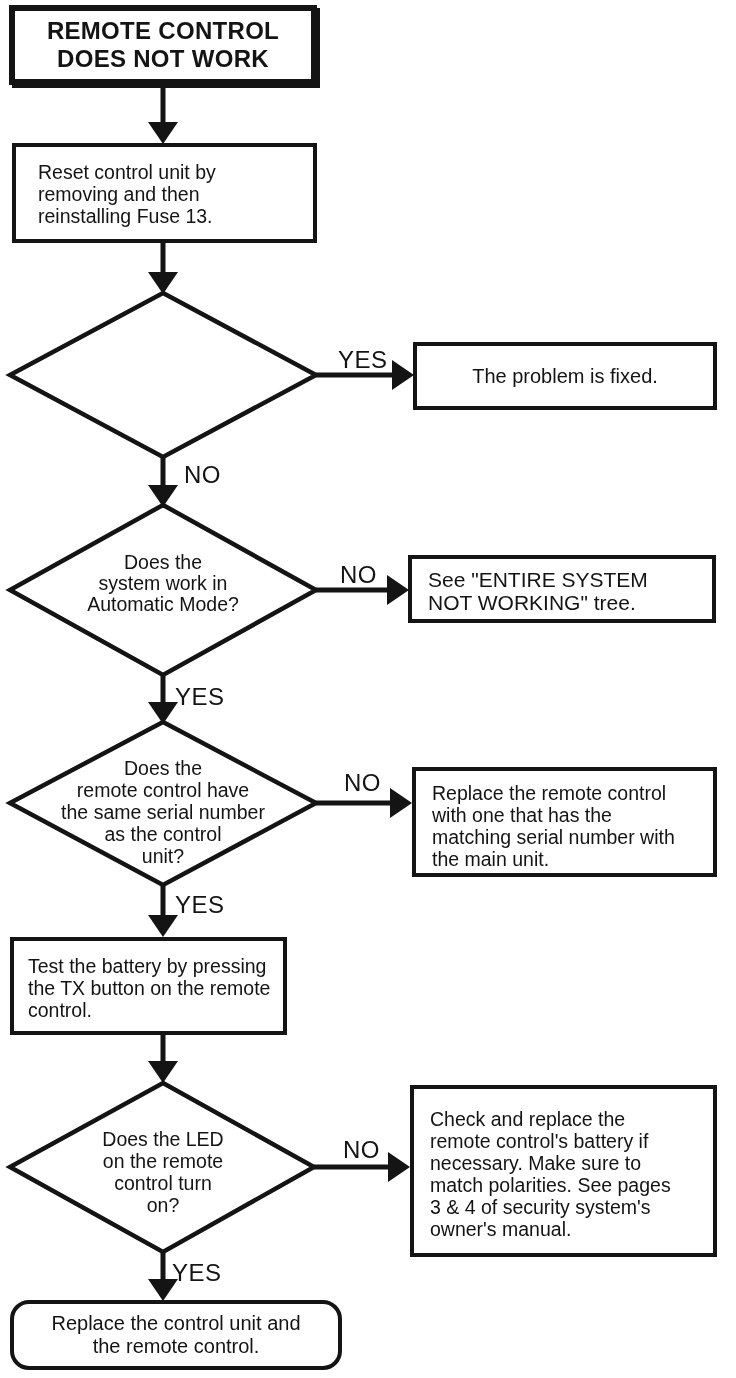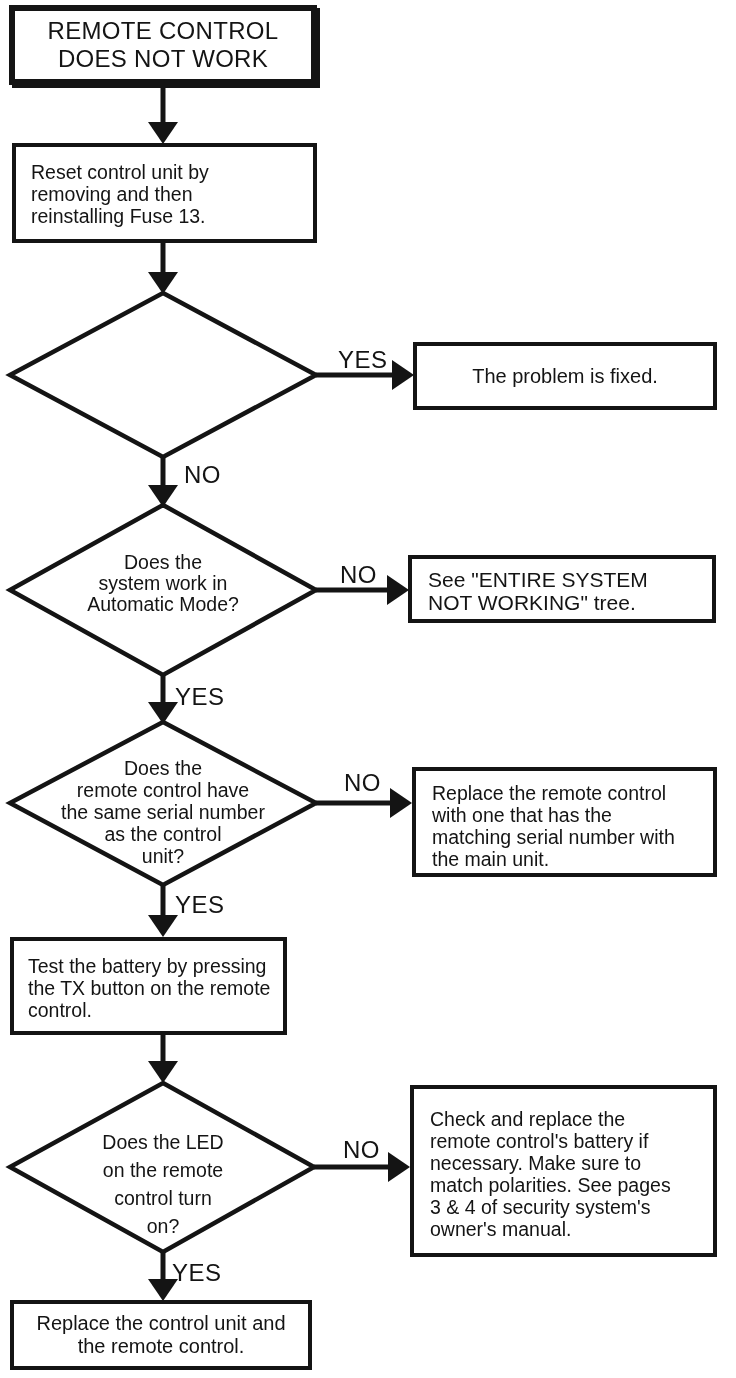--- a/index.html
+++ b/index.html
@@ -14,21 +14,21 @@
   #connectors polygon.shape { fill:var(--paper); stroke:var(--ink); stroke-width:4.5; }
   #connectors polygon.head { fill:var(--ink); stroke:none; }
   .box {
     position:absolute; box-sizing:border-box; background:var(--paper);
     border:4px solid var(--ink); white-space:pre-line;
     font-size:19.5px; line-height:22px; color:var(--ink);
   }
   .box.center { display:flex; align-items:center; justify-content:center; text-align:center; }
   .title-box {
     border-width:6px; box-shadow:3px 3px 0 var(--ink);
-    font-weight:normal; font-size:24px; line-height:28px; letter-spacing:0.3px;
+    font-weight:bold; font-size:24px; line-height:28px; letter-spacing:0.3px;
   }
   .dlabel {
     position:absolute; white-space:pre-line; text-align:center;
     color:var(--ink);
   }
   .elabel {
     position:absolute; font-size:24px; line-height:22px; letter-spacing:0.5px; color:var(--ink);
   }
 </style>
 </head>
@@ -98,21 +98,21 @@
 
     <g>
       <line x1="163" y1="1252" x2="163" y2="1280"></line>
       <polygon class="head" points="148,1279 178,1279 163,1301"></polygon>
     </g>
   </svg>
 
   <div class="box center title-box" style="left:9px; top:5px; width:308px; height:80px;">REMOTE CONTROL
 DOES NOT WORK</div>
 
-  <div class="box" style="left:12px; top:143px; width:305px; height:100px; padding:14px 10px 0 15px;">Reset control unit by
+  <div class="box" style="left:12px; top:143px; width:305px; height:100px; padding:14px 10px 0 22px;">Reset control unit by
 removing and then
 reinstalling Fuse 13.</div>
 
 
   <div class="elabel" style="left:338px; top:349px;">YES</div>
   <div class="elabel" style="left:184px; top:464px;">NO</div>
 
   <div class="box center" style="left:413px; top:342px; width:304px; height:68px; font-size:20px;">The problem is fixed.</div>
 
   <div class="dlabel" style="left:43px; top:552px; width:240px; font-size:19.5px; line-height:21px;">Does the
@@ -136,31 +136,31 @@
 
   <div class="box" style="left:412px; top:767px; width:305px; height:110px; padding:11px 6px 0 16px;">Replace the remote control
 with one that has the
 matching serial number with
 the main unit.</div>
 
   <div class="box" style="left:10px; top:937px; width:277px; height:98px; padding:14px 8px 0 14px;">Test the battery by pressing
 the TX button on the remote
 control.</div>
 
-  <div class="dlabel" style="left:53px; top:1128px; width:220px; font-size:19.5px; line-height:28px;">Does the LED
+  <div class="dlabel" style="left:53px; top:1128px; width:220px; font-size:19.5px; line-height:22px;">Does the LED
 on the remote
 control turn
 on?</div>
 
   <div class="elabel" style="left:343px; top:1139px;">NO</div>
   <div class="elabel" style="left:172px; top:1262px;">YES</div>
 
   <div class="box" style="left:410px; top:1085px; width:307px; height:172px; padding:19px 18px 0 16px;">Check and replace the
 remote control's battery if
 necessary. Make sure to
 match polarities. See pages
 3 &amp; 4 of security system's
 owner's manual.</div>
 
-  <div class="box center" style="left:10px; top:1300px; width:302px; height:70px; font-size:20px; line-height:23px;">Replace the control unit and
+  <div class="box center" style="left:10px; top:1300px; width:332px; height:70px; font-size:20px; line-height:23px;border-radius:19px;">Replace the control unit and
 the remote control.</div>
 
 </div>
 
 </body></html>

